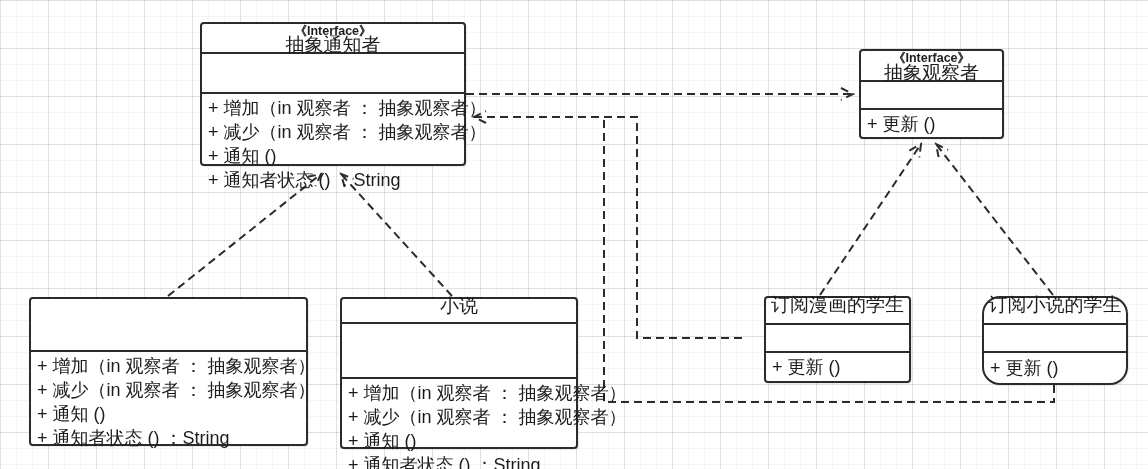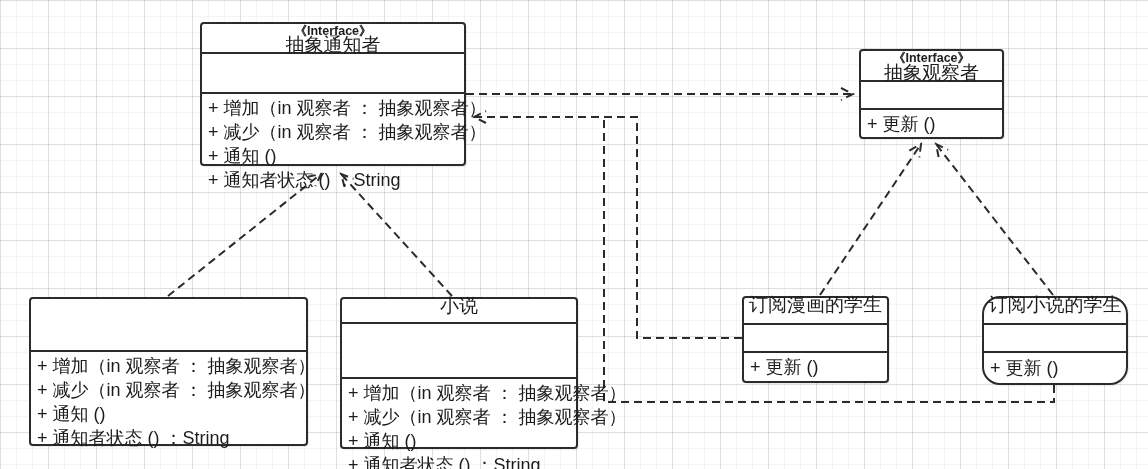--- a/index.html
+++ b/index.html
@@ -100,21 +100,21 @@
     </div>
     <div class="attrs" style="height:53px;"></div>
     <div class="methods">
       <div class="method">+ 增加（in 观察者 ： 抽象观察者）</div>
       <div class="method">+ 减少（in 观察者 ： 抽象观察者）</div>
       <div class="method">+ 通知 ()</div>
       <div class="method">+ 通知者状态 () ：String</div>
     </div>
   </div>
 
-  <div class="umlbox" style="left:742px;top:296px;width:143px;height:83px;">
+  <div class="umlbox" style="left:764px;top:296px;width:143px;height:83px;">
     <div class="title" style="height:25px;">
       <div class="clsname">订阅漫画的学生</div>
     </div>
     <div class="attrs" style="height:26px;"></div>
     <div class="methods">
       <div class="method">+ 更新 ()</div>
     </div>
   </div>
 
   <div class="umlbox" style="left:982px;top:296px;width:142px;height:85px;border-radius:18px;">

